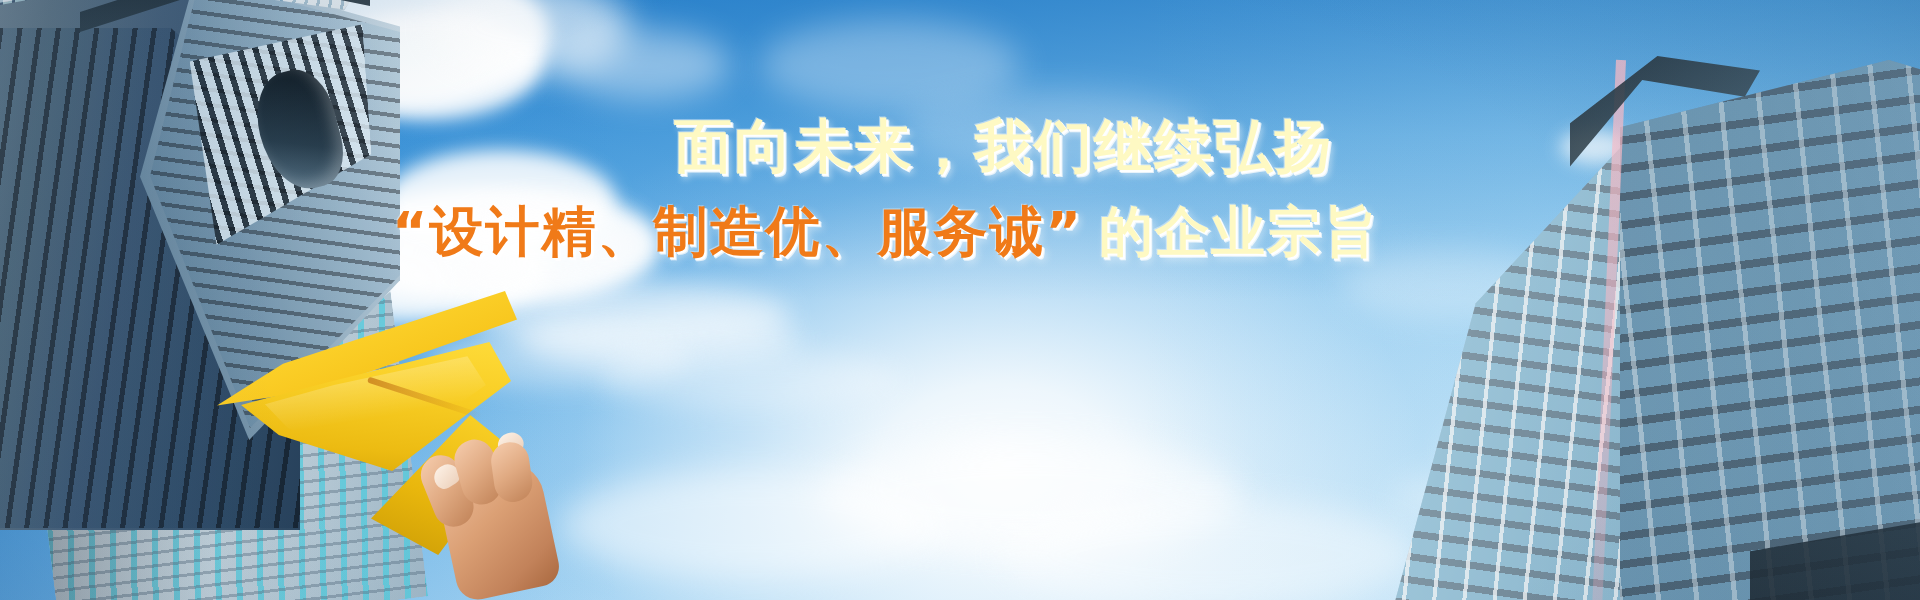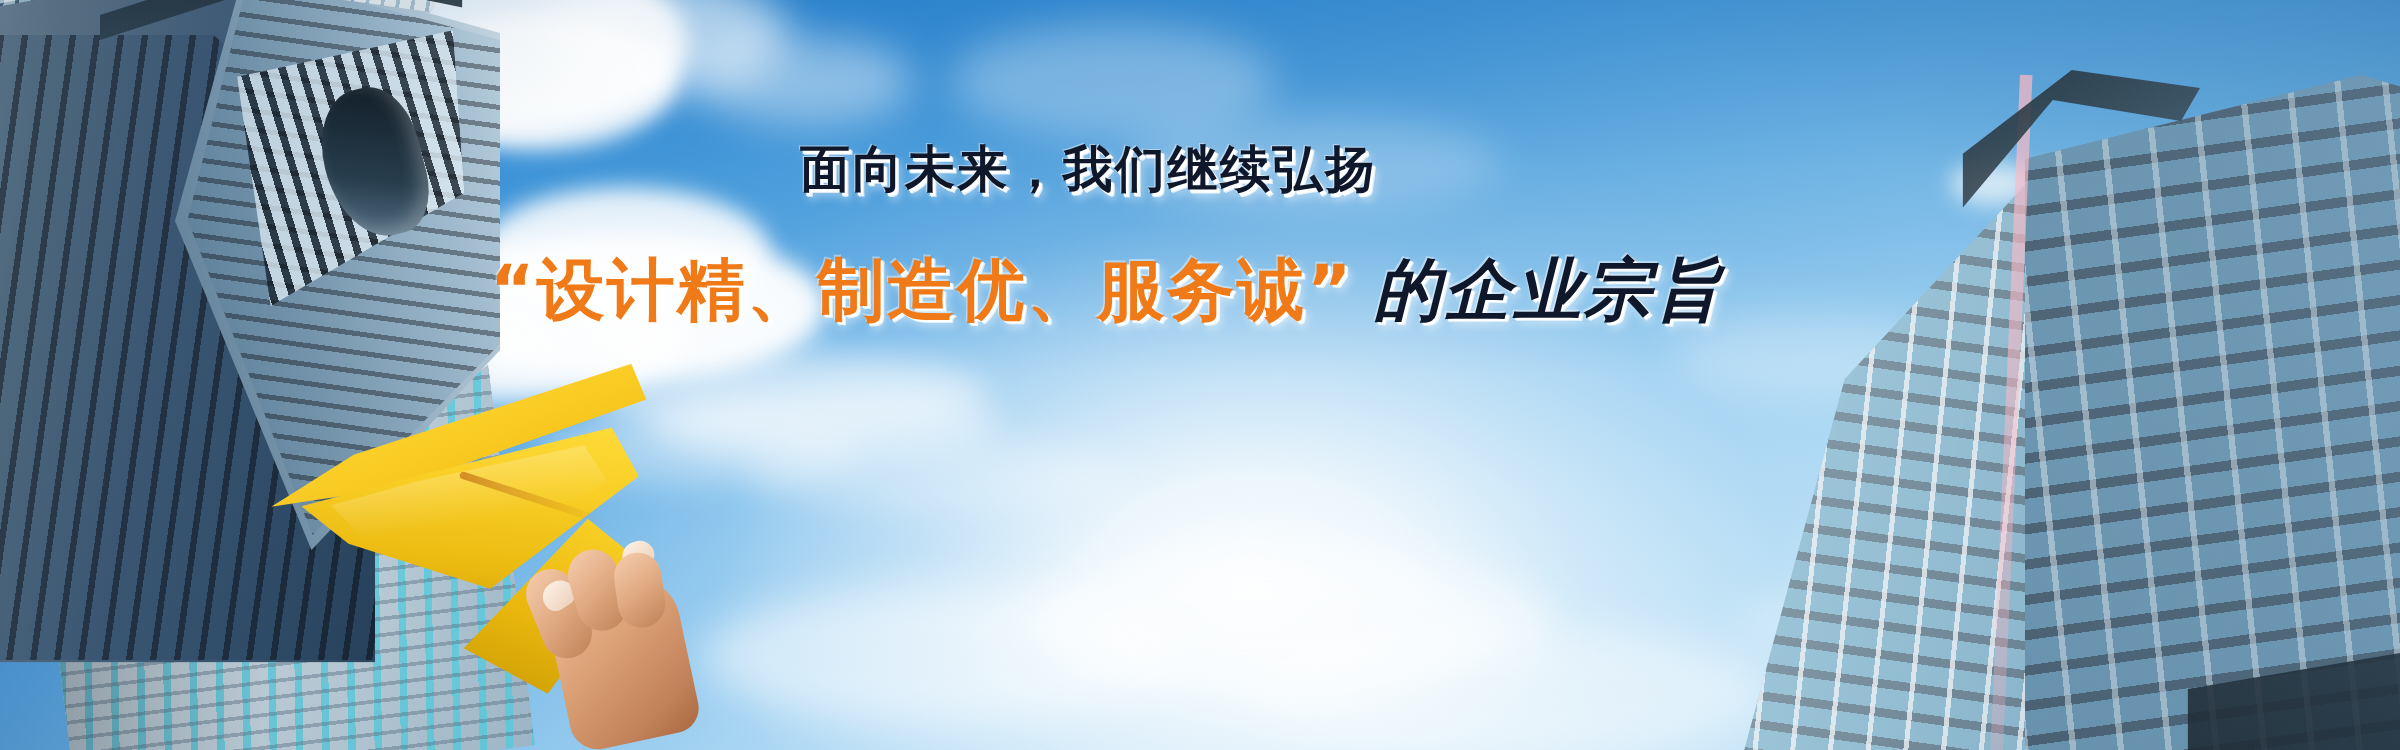--- a/index.html
+++ b/index.html
@@ -295,50 +295,49 @@
     pointer-events:none;
   }
   .line{
     position:absolute;
     white-space:nowrap;
     font-family:"DejaVu Sans","Liberation Sans",sans-serif;
     font-weight:bold;
     letter-spacing:2px;
   }
   .line1{
-    left:640px;top:108px;
-    font-size:40px;
-    color:#0f172a;
+    left:674px;top:108px;
+    font-size:58px;
+    color:#fef9c3;
     text-shadow:
       2px 2px 0 rgba(255,255,255,.95),
       3px 3px 0 rgba(255,255,255,.75),
       4px 5px 7px rgba(255,255,255,.55),
       -1px -1px 0 rgba(255,255,255,.45);
   }
   .line2{
     left:392px;top:196px;
     font-size:54px;
     letter-spacing:2px;
   }
   .quoted{
     color:#f07a18;
     text-shadow:
       2px 2px 0 rgba(255,255,255,.95),
       3px 3px 0 rgba(255,255,255,.70),
       4px 5px 8px rgba(255,255,255,.55),
       -1px -1px 0 rgba(255,255,255,.40);
   }
   .tail-blue{
-    color:#0f172a;
+    color:#fef9c3;
     text-shadow:
       2px 2px 0 rgba(255,255,255,.95),
       3px 3px 0 rgba(255,255,255,.70),
       4px 5px 8px rgba(255,255,255,.55),
       -1px -1px 0 rgba(255,255,255,.40);
-    font-style: italic;
   }
   .gap{display:inline-block;width:16px;}
 
   
   .vignette{
     position:absolute;inset:0;pointer-events:none;
     background:radial-gradient(ellipse 1250px 700px at 50% 60%, rgba(0,0,0,0) 55%, rgba(20,60,100,.10) 85%, rgba(15,50,90,.18) 100%);
   }
 </style>
 </head>

